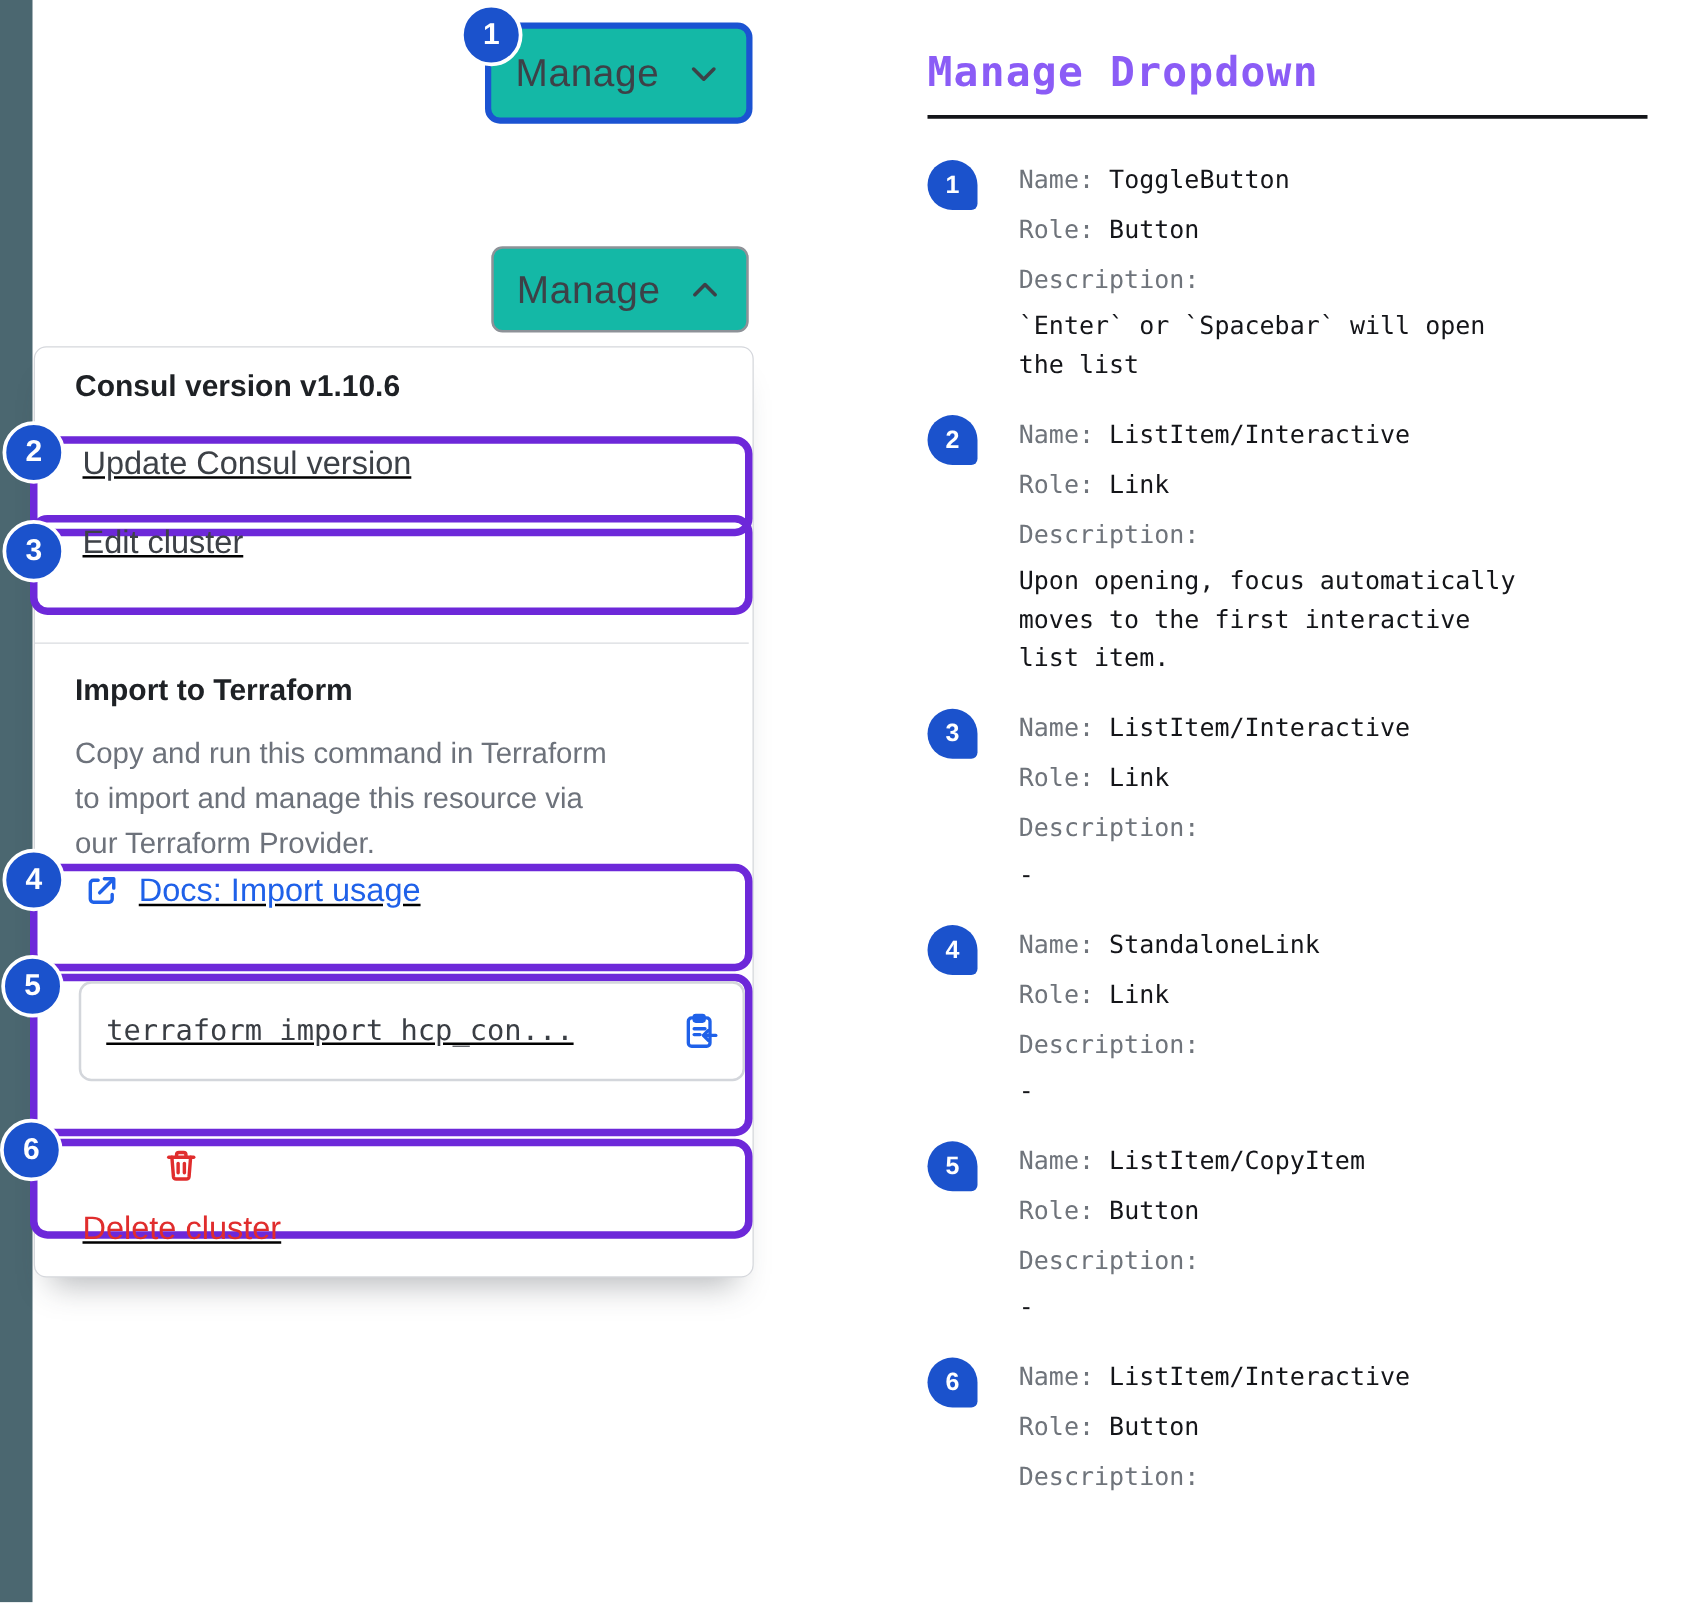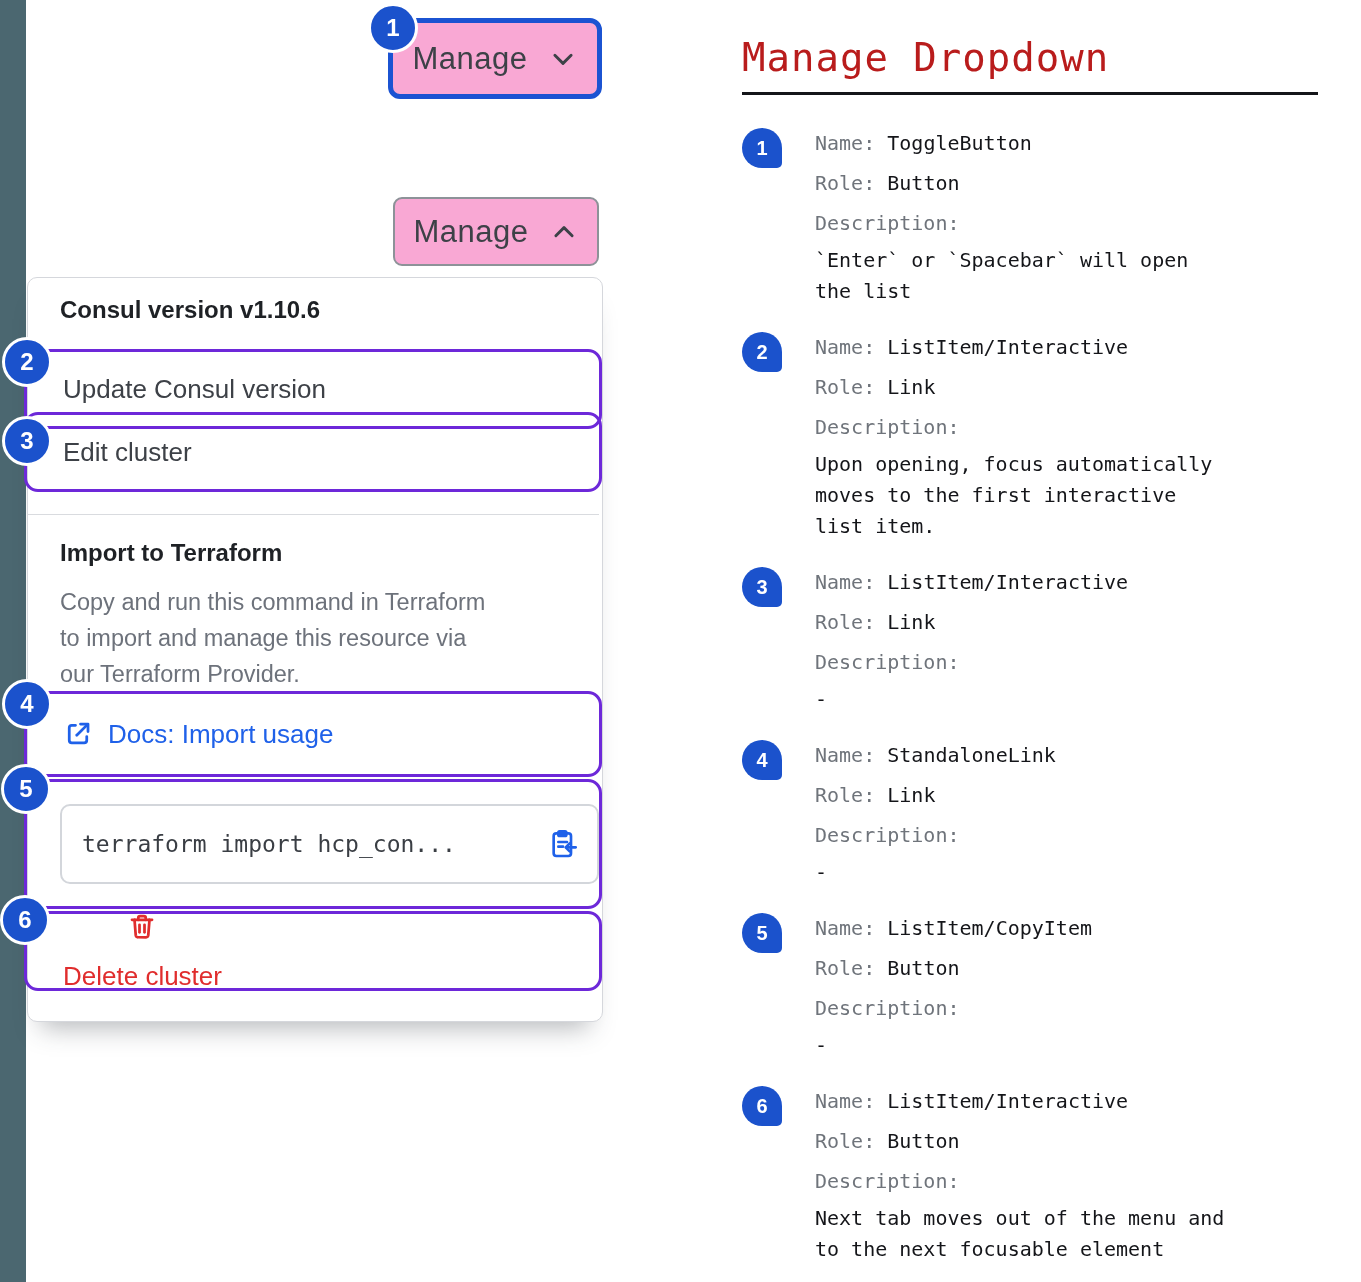--- a/index.html
+++ b/index.html
@@ -19,21 +19,21 @@
     background: #4b6770;
   }
 
   
   .manage-btn {
     position: absolute;
     display: flex;
     align-items: center;
     justify-content: center;
     gap: 20px;
-    background: #f9a8d4;
+    background: #14b8a6;
     color: #3d4147;
     font-size: 31px;
     letter-spacing: 0.5px;
   }
   .btn-focused {
     left: 388px; top: 18px;
     width: 214px; height: 81px;
     border: 5px solid #1b53d2;
     border-radius: 12px;
   }
@@ -82,25 +82,26 @@
     line-height: 36px;
     color: #6d727b;
     white-space: pre-line;
   }
 
   
   .ann-box {
     position: absolute;
     left: 24px;
     width: 578px;
-    border: 3px solid #6d28d9;
+    border: 6px solid #6d28d9;
     border-radius: 14px;
     display: flex;
-    align-items: center;
+    align-items: flex-start;
     background: transparent;
+    text-decoration: underline;
   }
   .ann-update  { top: 349px; height: 80px; }
   .ann-edit    { top: 412px; height: 80px; }
   .ann-docs    { top: 691px; height: 86px; }
   .ann-code    { top: 779px; height: 130px; }
   .ann-delete  { top: 911px; height: 80px; }
 
   .menu-item-text {
     padding-left: 36px;
     font-size: 26px;
@@ -166,24 +167,24 @@
 
   
   .legend {
     position: absolute;
     left: 742px; top: 38px;
     width: 596px;
     font-family: "DejaVu Sans Mono", monospace;
     color: #141519;
   }
   .legend-title {
-    font-size: 39px;
-    font-weight: normal;
+    font-size: 33px;
+    font-weight: bold;
     letter-spacing: 1px;
-    color: #b91c1c;
+    color: #8b5cf6;
     line-height: 40px;
   }
   .legend-hr {
     margin-top: 14px;
     width: 576px;
     border: none;
     border-top: 3px solid #141519;
     margin-bottom: 28px;
   }
   .legend-item {
@@ -369,19 +370,17 @@
         <div class="desc">-</div>
       </div>
     </div>
 
     <div class="legend-item">
       <div class="legend-badge">6</div>
       <div class="legend-text">
         <div class="legend-row"><span class="lbl">Name:</span> <span class="val">ListItem/Interactive</span></div>
         <div class="legend-row"><span class="lbl">Role:</span> <span class="val">Button</span></div>
         <div class="legend-row"><span class="lbl">Description:</span></div>
-        <div class="desc">Next tab moves out of the menu and
-to the next focusable element</div>
       </div>
     </div>
   </div>
 
 </div>
 
 </body></html>

